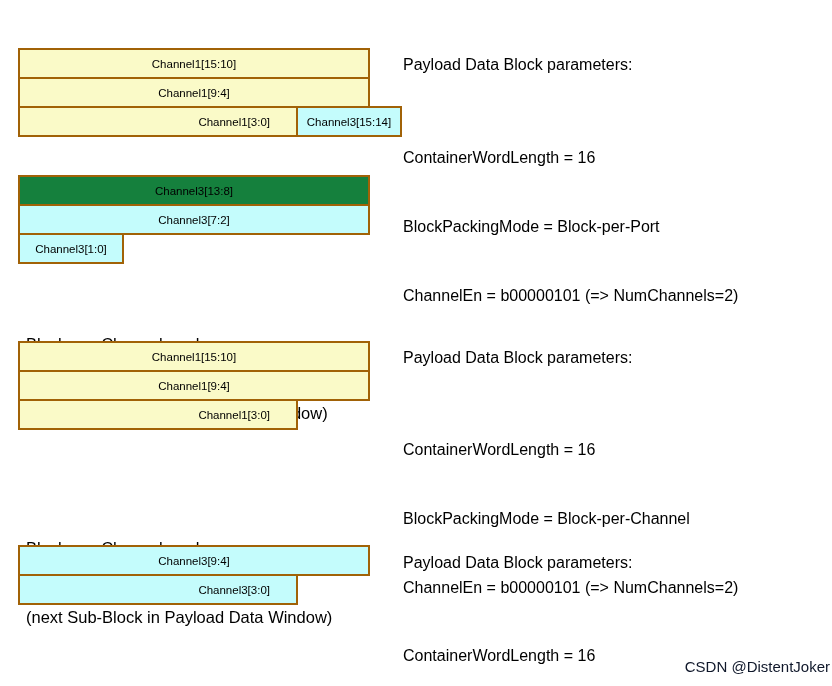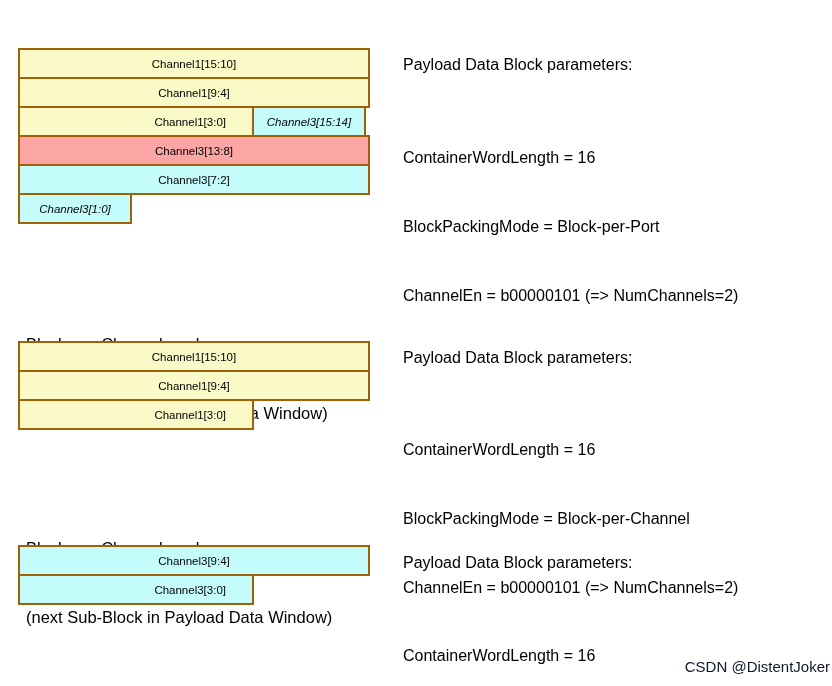--- a/index.html
+++ b/index.html
@@ -32,22 +32,22 @@
 
   .cell {
     height: 31px;
     border: 2px solid #a16207;
     display: flex; align-items: center; justify-content: center;
     font-size: 11.5px;
     white-space: nowrap;
   }
   .cell + .cell { margin-left: -2px; }
   .w6 { width: 352px; }
-  .w4 { width: 236px; }
-  .w2 { width: 114px; font-style: italic; }
+  .w4 { width: 280px; }
+  .w2 { width: 106px; }
   
   .cell.w4 { justify-content: flex-end; padding-right: 26px; }
 
   .params-heading {
     position: absolute; left: 403px;
     font-size: 16px; line-height: 23px;
     white-space: pre;
   }
   #params-heading-1 { top: 53px; }
   #params-heading-2 { top: 346px; }
@@ -83,21 +83,21 @@
         <div class="cell w6" style="background-color: rgb(250, 250, 200);">Channel1[15:10]</div>
       </div>
       <div class="row">
         <div class="cell w6" style="background-color: rgb(250, 250, 200);">Channel1[9:4]</div>
       </div>
       <div class="row">
         <div class="cell w4" style="background-color: rgb(250, 250, 200);">Channel1[3:0]</div>
         <div class="cell w2" style="background-color: rgb(196, 252, 252);">Channel3[15:14]</div>
       </div>
       <div class="row">
-        <div class="cell w6" style="background-color: #fca5a5;">Channel3[13:8]</div>
+        <div class="cell w6" style="background-color: #15803d; margin-top: 40px;">Channel3[13:8]</div>
       </div>
       <div class="row">
         <div class="cell w6" style="background-color: rgb(196, 252, 252);">Channel3[7:2]</div>
       </div>
       <div class="row">
         <div class="cell w2" style="background-color: rgb(196, 252, 252);">Channel3[1:0]</div>
       </div>
     </div>
     <div class="params-heading" id="params-heading-1">Payload Data Block parameters:</div>
     <div class="params" id="params-1">

